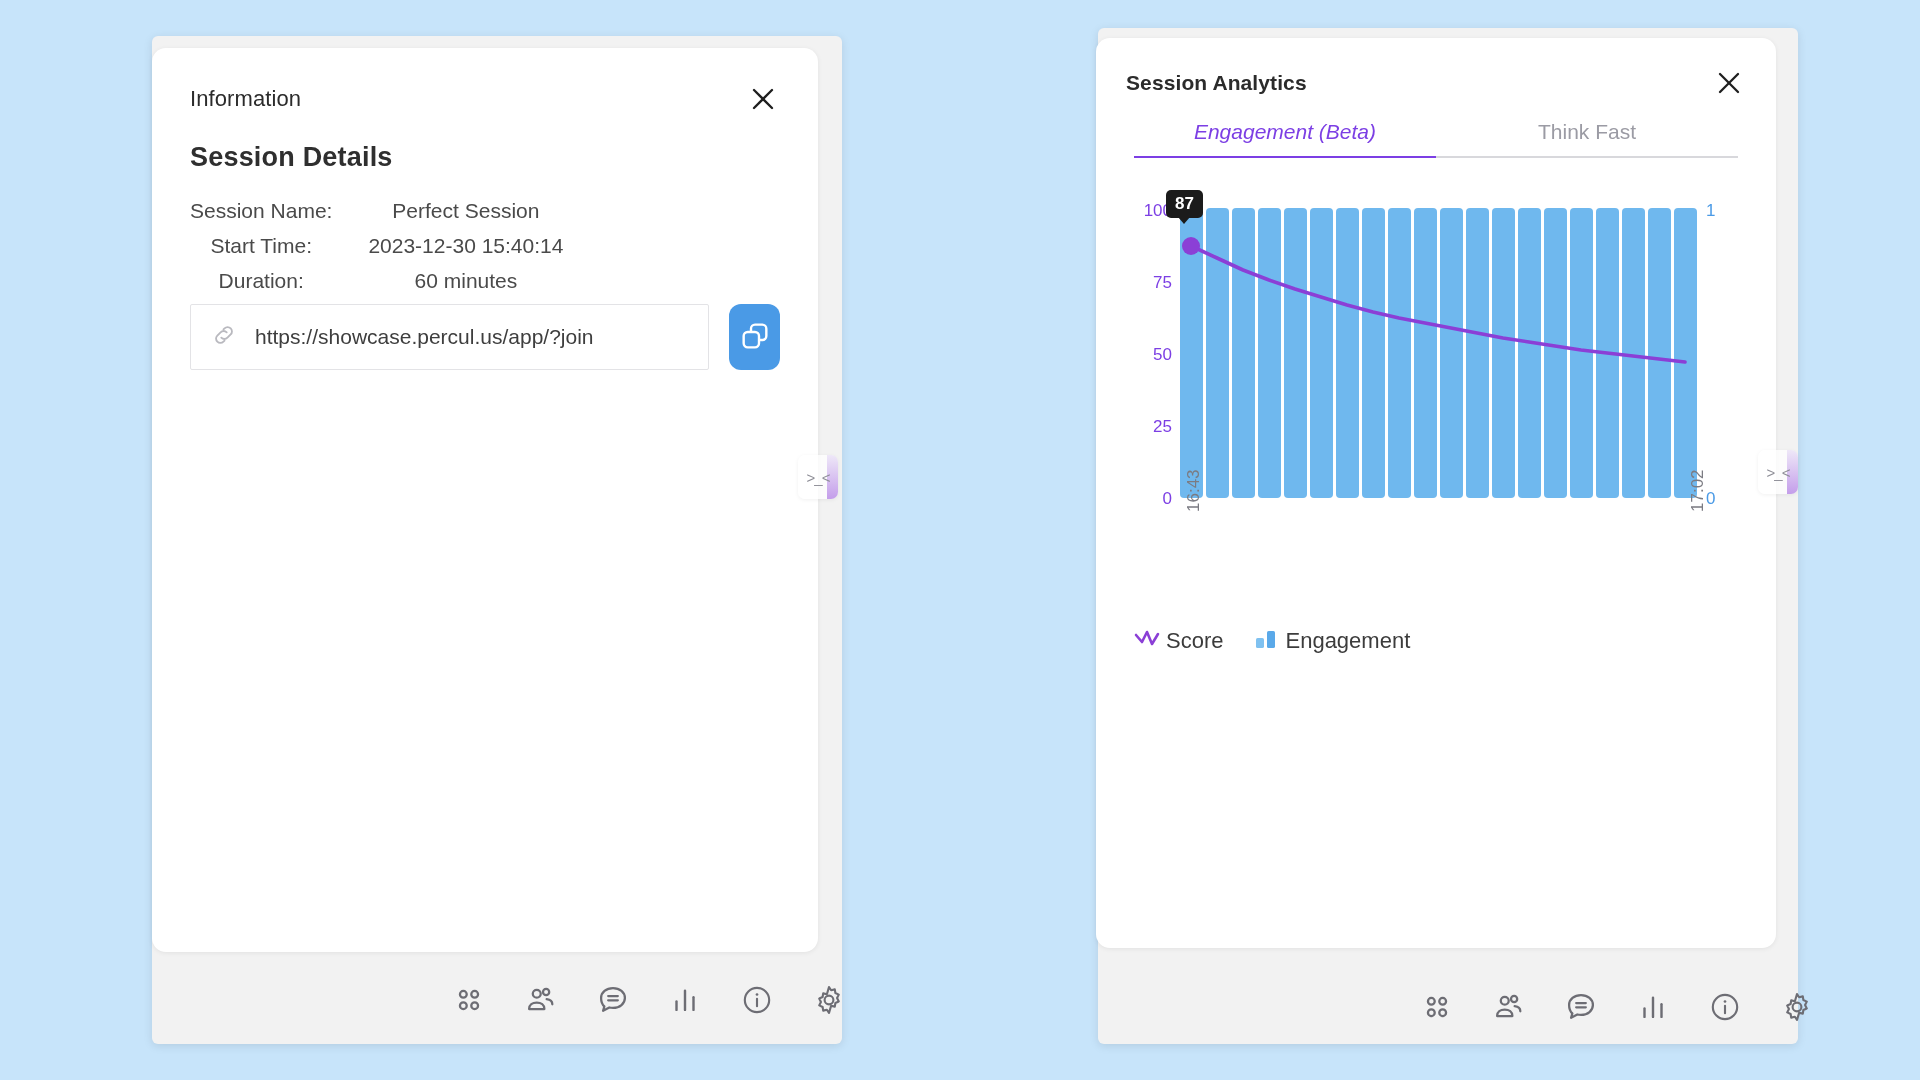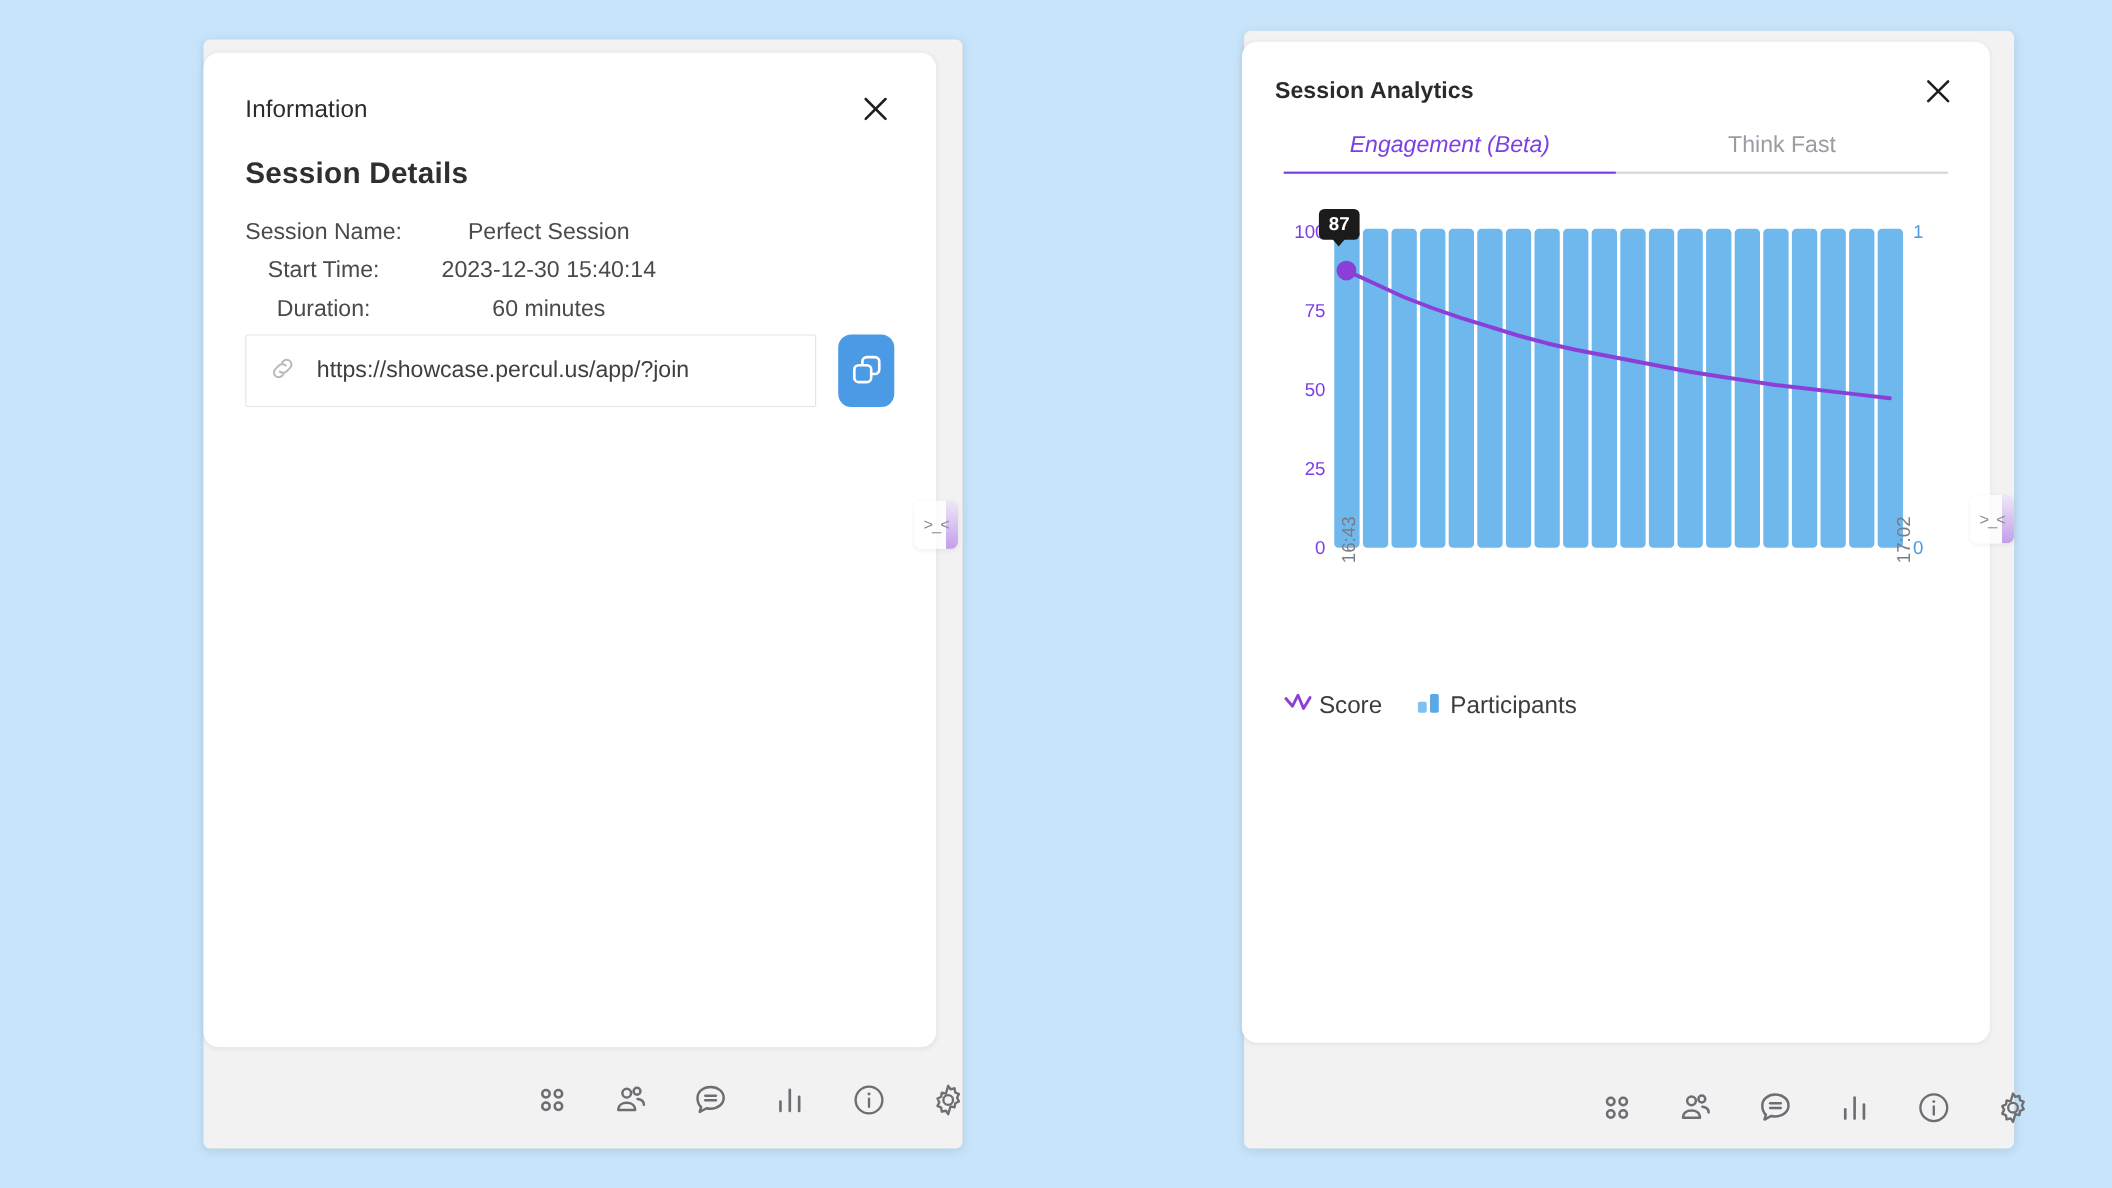--- a/index.html
+++ b/index.html
@@ -2,21 +2,21 @@
 <html><head>
 <meta charset="utf-8">
 <style>
   * { box-sizing: border-box; margin: 0; padding: 0; }
   html, body {
     width: 1920px; height: 1080px;
     background: #c7e4fa;
     font-family: "Liberation Sans", sans-serif;
     overflow: hidden;
   }
-  .stage { position: relative; width: 1807px; height: 1080px; margin-left: 33px; }
+  .stage { position: relative; width: 1807px; height: 1080px; }
 
   
   .panel-shell {
     position: absolute;
     background: #f2f2f2;
     border-radius: 6px;
     box-shadow: 0 2px 10px rgba(0,0,0,.10);
   }
   .panel-card {
     position: absolute;
@@ -322,21 +322,21 @@
           </span>
           <span class="legend-label">Score</span>
         </div>
         <div class="legend-item">
           <span>
             <svg width="26" height="20" viewBox="0 0 26 20">
               <rect x="3" y="9" width="8" height="10" rx="1.6" fill="#7fc1f0"></rect>
               <rect x="14" y="2" width="8" height="17" rx="1.6" fill="#5aa9e9"></rect>
             </svg>
           </span>
-          <span class="legend-label">Participants</span>
+          <span class="legend-label">Engagement</span>
         </div>
       </div>
     </div>
   </div>
 
   <div class="handle" style="left:1758px; top:450px;">
     <span>&gt;_&lt;</span>
   </div>
 
   <div class="toolbar" style="left:1420px; top:990px;">

